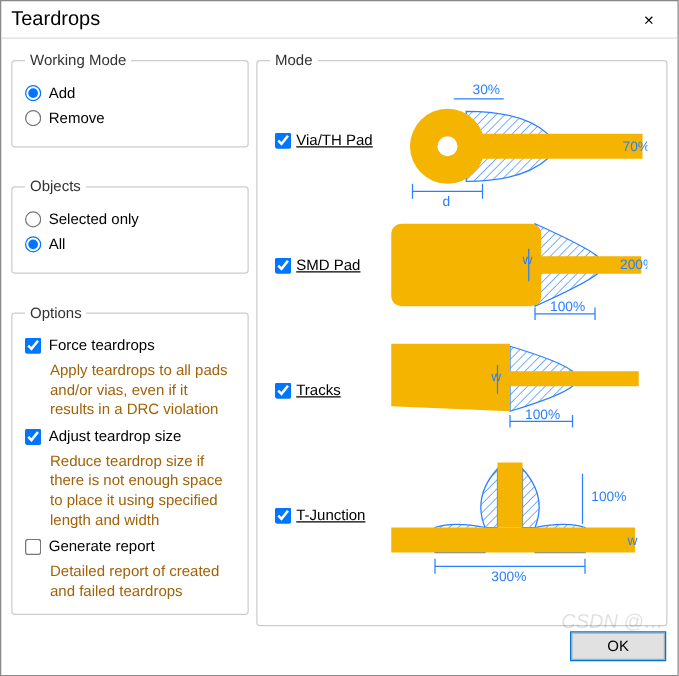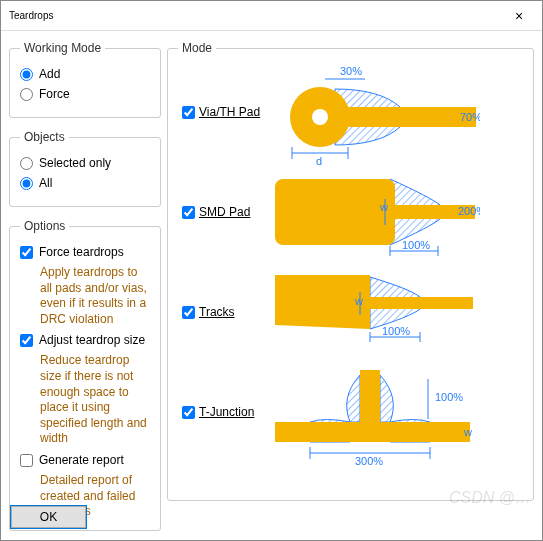--- a/index.html
+++ b/index.html
@@ -13,33 +13,33 @@
       overflow: hidden;
       border: 1px solid #888;
     }
     .titlebar {
       height: 30px;
       display: flex;
       align-items: center;
       padding: 0 8px;
       border-bottom: 1px solid #ddd;
     }
-    .titlebar .title { flex: 1; font-size: 10px; }
+    .titlebar .title { flex: 1; font-size: 16px; }
     .titlebar .close {
       width: 30px; height: 20px;
       display: flex; align-items: center; justify-content: center;
       font-size: 14px;
       cursor: default;
     }
     .content {
       display: flex;
       padding: 6px 8px 0 8px;
       height: 470px;
     }
-    .leftcol { width: 152px; display: flex; flex-direction: column; gap: 4px;}
+    .leftcol { width: 190px; display: flex; flex-direction: column; gap: 16px;}
     .rightcol { flex: 1; padding-left: 6px;}
     fieldset {
       border: 1px solid #ccc;
       border-radius: 3px;
       margin: 4px 0;
       padding: 6px 10px 10px 10px;
     }
     legend { padding: 0 4px; color: #333; }
     .radio-row, .check-row {
       display: flex; align-items: flex-start;
@@ -61,21 +61,21 @@
     }
     .scope-label {
       display:flex; align-items: center;
       width: 92px;
       text-decoration: underline;
     }
     .scope-label input { margin-right:4px;}
     .diagram { flex:1; height: 90px; position:relative;}
     .btnbar {
       height: 32px;
-      display: flex; justify-content: flex-start; align-items: center;
+      display: flex; justify-content: flex-end; align-items: center;
       padding: 0 10px;
       gap: 10px;
     }
     button.dlg {
       width: 75px; height: 22px;
       font-size: 12px; font-family: inherit;
       background: #e1e1e1;
       border: 1px solid #adadad;
       cursor: default;
     }
@@ -101,21 +101,21 @@
   <div class="leftcol">
 
     <fieldset>
       <legend>Working Mode</legend>
       <div class="radio-row">
         <input type="radio" name="wm" checked="" style="">
         <span>Add</span>
       </div>
       <div class="radio-row">
         <input type="radio" name="wm" style="">
-        <span>Force</span>
+        <span>Remove</span>
       </div>
     </fieldset>
 
     <fieldset>
       <legend>Objects</legend>
       <div class="radio-row">
         <input type="radio" name="obj" style="">
         <span>Selected only</span>
       </div>
       <div class="radio-row">

